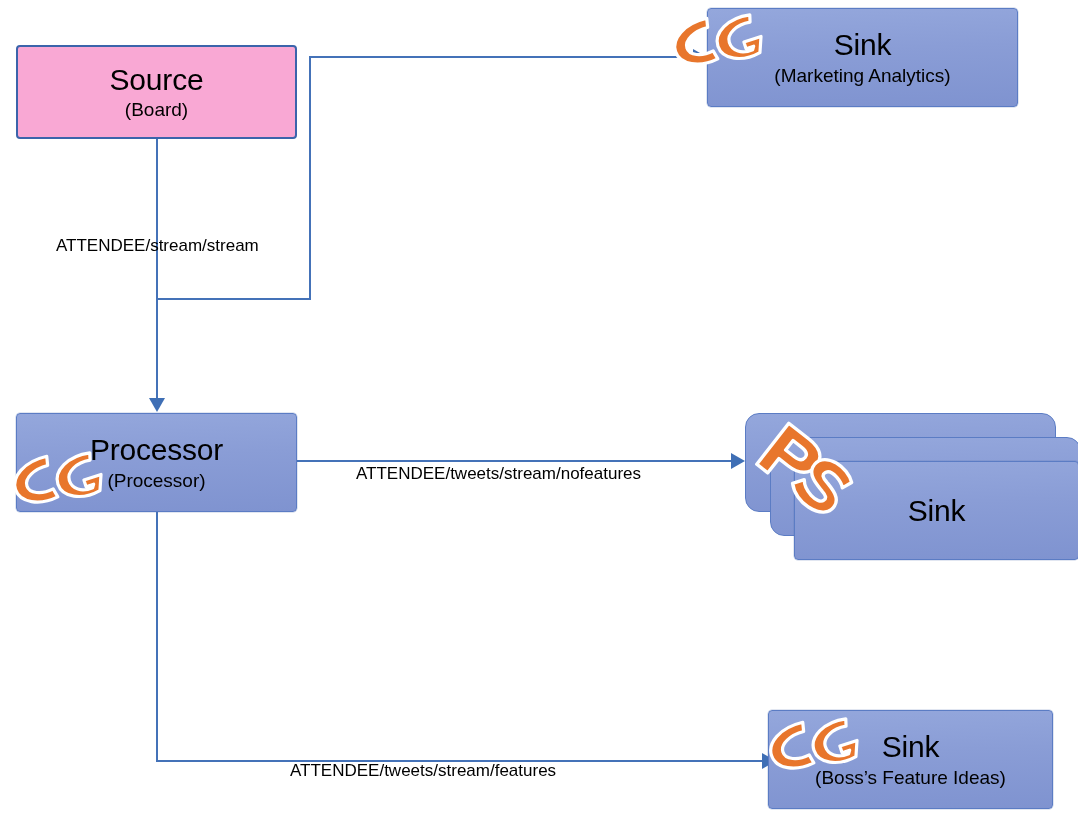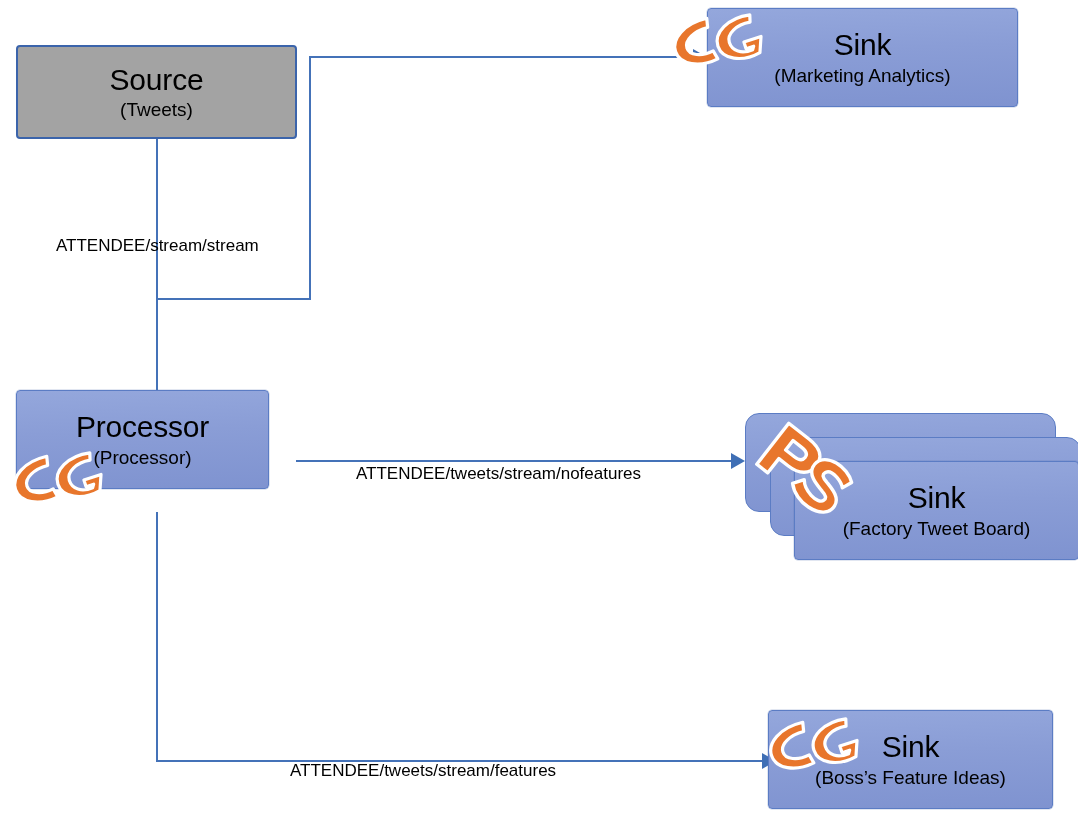--- a/index.html
+++ b/index.html
@@ -40,21 +40,21 @@
   }
   .node .subtitle {
     font-size: 19px;
     color: #000000;
     margin-top: 5px;
     white-space: nowrap;
   }
 
   
   .node-outline {
-    background: #a3a3a3;
+    background: #f9a8d4;
     border: 2px solid #3b64ab;
   }
 
   
   .node-filled {
     background: linear-gradient(178deg, #94a7dc 0%, #8a9dd6 42%, #7f93d0 100%);
     border: 1px solid #5b7cc4;
     box-shadow: 0 0 0 0.5px rgba(80,110,175,0.35);
   }
 
@@ -125,21 +125,21 @@
   <div class="arrow arrow-right" style="left:731px; top:453px;"></div>
   <div class="edge-label" style="left:356px; top:464px;text-align:center;">ATTENDEE/tweets/stream/nofeatures</div>
 
   <div class="line-v" style="left:156px; top:512px; height:249px;"></div>
   <div class="line-h" style="left:156px; top:760px; width:607px;"></div>
   <div class="arrow arrow-right" style="left:762px; top:753px;"></div>
   <div class="edge-label" style="left:290px; top:761px;">ATTENDEE/tweets/stream/features</div>
 
   <div class="node node-outline" style="left:16px; top:45px; width:281px; height:94px;">
     <div class="title">Source</div>
-    <div class="subtitle">(Tweets)</div>
+    <div class="subtitle">(Board)</div>
   </div>
 
   <div class="node node-filled" style="left:707px; top:8px; width:311px; height:99px;">
     <div class="title">Sink</div>
     <div class="subtitle">(Marketing Analytics)</div>
   </div>
 
   <div class="logo" style="left:670px; top:6px; width:108px; height:66px;">
     <svg width="108" height="66" viewBox="0 0 108 66">
       <g transform="rotate(-18 54 33)">
@@ -149,42 +149,41 @@
         </g>
 
         <g transform="translate(40 12)">
           <path d="M46 6 C24 2 6 12 6 26 C6 40 24 49 44 45 L50 30 L32 30 L32 37 L40 37 L38 40
                    C26 41 18 35 18 26 C18 17 30 11 44 13 Z" fill="#E8762C" stroke="#ffffff" stroke-width="3.2" stroke-linejoin="round"></path>
         </g>
       </g>
     </svg>
   </div>
 
-  <div class="node node-filled" style="left:16px; top:390px; width:253px; height:99px;">
+  <div class="node node-filled" style="left:16px; top:413px; width:281px; height:99px;">
     <div class="title">Processor</div>
     <div class="subtitle">(Processor)</div>
   </div>
 
   <div class="logo" style="left:10px; top:444px; width:108px; height:66px;">
     <svg width="108" height="66" viewBox="0 0 108 66">
       <g transform="rotate(-18 54 33)">
         <path d="M44 8 C20 6 4 17 4 30 C4 44 22 53 42 50 L40 41 C27 43 16 38 16 30 C16 22 28 16 42 17 Z" fill="#E8762C" stroke="#ffffff" stroke-width="3.2" stroke-linejoin="round"></path>
         <g transform="translate(40 12)">
           <path d="M46 6 C24 2 6 12 6 26 C6 40 24 49 44 45 L50 30 L32 30 L32 37 L40 37 L38 40
                    C26 41 18 35 18 26 C18 17 30 11 44 13 Z" fill="#E8762C" stroke="#ffffff" stroke-width="3.2" stroke-linejoin="round"></path>
         </g>
       </g>
     </svg>
   </div>
 
   <div class="stack-card" style="left:745px; top:413px; width:311px; height:99px;"></div>
   <div class="stack-card" style="left:770px; top:437px; width:311px; height:99px;"></div>
   <div class="node node-filled" style="left:794px; top:461px; width:285px; height:99px;">
     <div class="title">Sink</div>
-    <div class="subtitle">(Factory Tweet Board)</div>
   </div>
 
   <div class="logo" style="left:752px; top:437px; width:110px; height:72px;">
     <svg width="110" height="72" viewBox="0 0 110 72">
       <g transform="rotate(38 55 36)">
 
         <path d="M10 8 L10 60 L24 60 L24 42 L36 42 C50 42 58 35 58 25 C58 14 50 8 36 8 Z
                  M24 19 L35 19 C41 19 44 21 44 25 C44 29 41 31 35 31 L24 31 Z" fill="#E8762C" stroke="#ffffff" stroke-width="3.4" stroke-linejoin="round"></path>
 
         <g transform="translate(48 4)">

